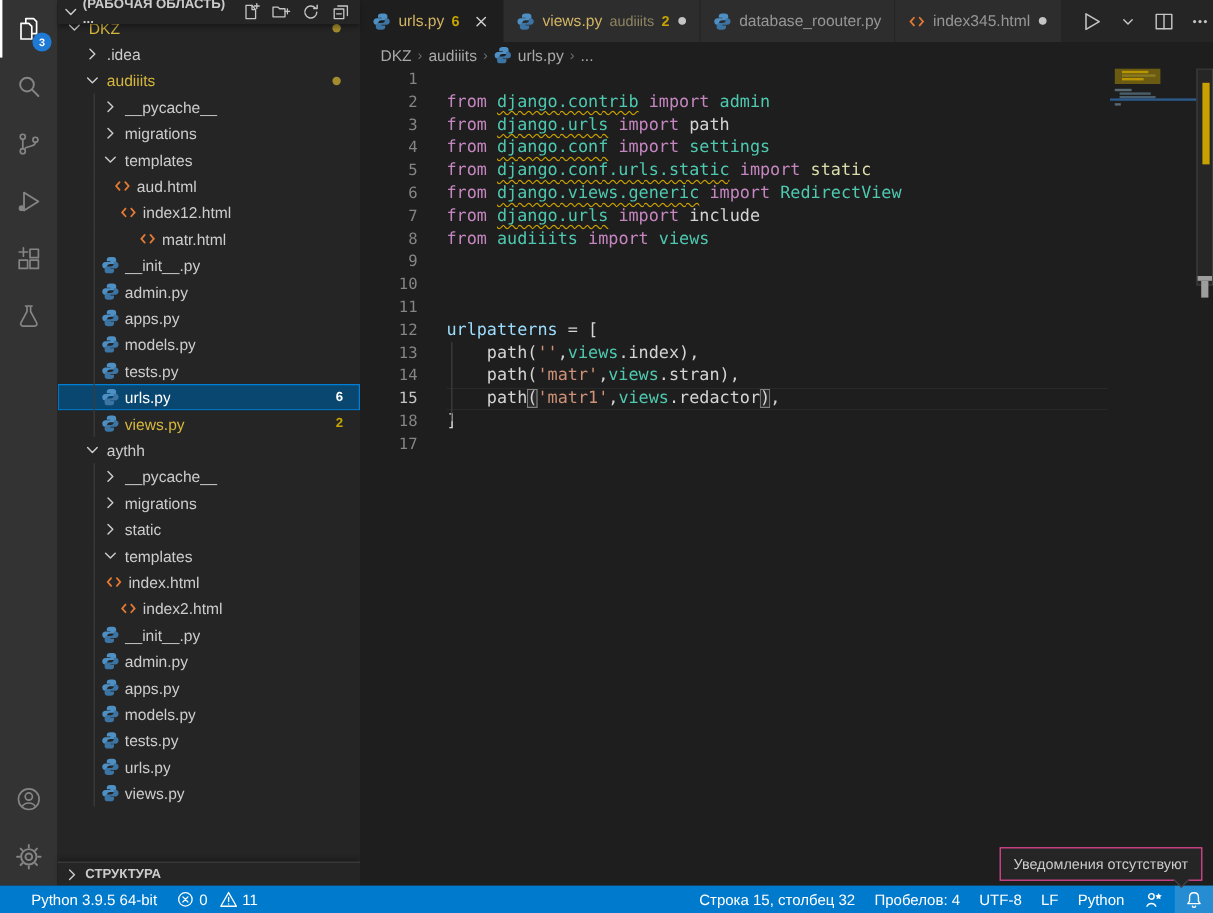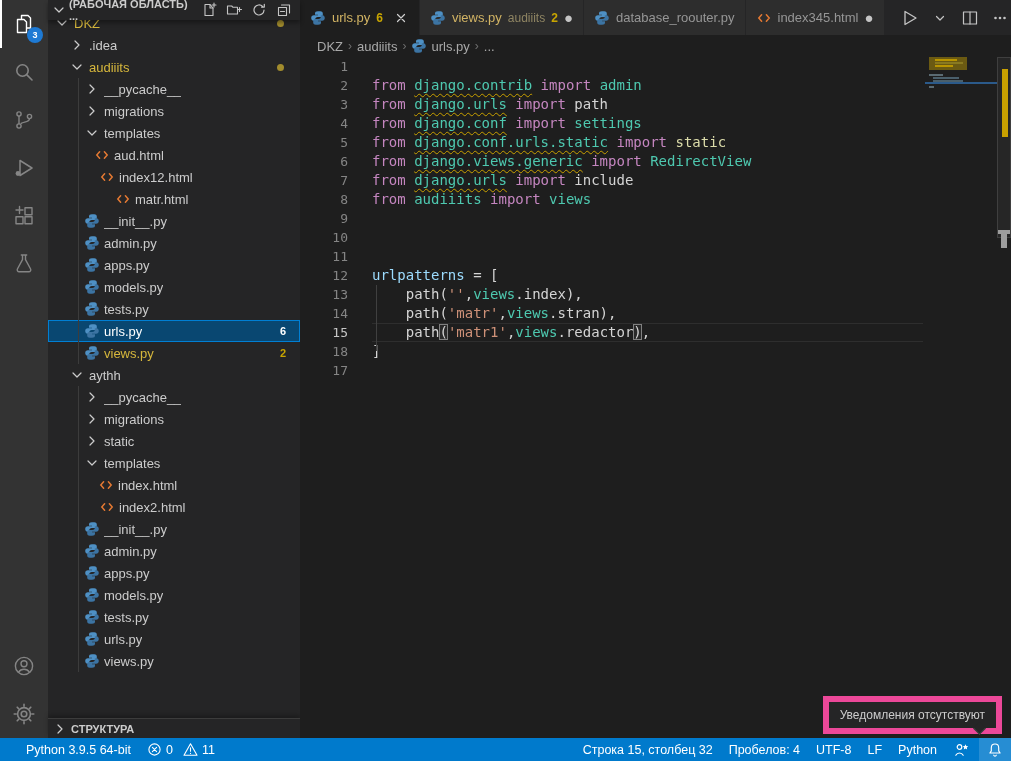--- a/index.html
+++ b/index.html
@@ -87,21 +87,21 @@
   .mm-curline { position:absolute; top:25px; left:0; width:72px; height:2px; background:#2b5a8a; }
   .scrollbar { position:absolute; top:0; right:0; width:14px; height:100%; }
   .sb-slider { position:absolute; top:0; left:0; width:14px; height:181px;
                background:rgba(121,121,121,.10); border:1px solid #3f3f3f; }
   .sb-ruler-warn { position:absolute; top:12px; right:3px; width:6px; height:68px; background:#c8a000; }
   .sb-tmark { position:absolute; top:173px; left:1px; width:12px; height:19px; }
   .sb-tmark .cap { position:absolute; top:0; left:0; width:12px; height:4px; background:#9d9d9d; }
   .sb-tmark .stem { position:absolute; top:4px; left:3px; width:6px; height:14px; background:#9d9d9d; }
 
   
-  .toast { position:absolute; right:9px; bottom:27px; background:#252526; border:6px solid #ec4899;
+  .toast { position:absolute; right:9px; bottom:27px; background:#252526; border:1px solid #ec4899;
            color:#cccccc; font-size:12px; padding:6px 11px; z-index:10;margin-left:40px; }
   .toast::after { content:""; position:absolute; bottom:-5px; right:12px; width:8px; height:8px;
                   background:#252526; border-right:1px solid #454545; border-bottom:1px solid #454545;
                   transform:rotate(45deg); }
 
   
   .status-bar { position:absolute; left:0; bottom:0; width:100%; height:23px; background:#007acc;
                 color:#ffffff; display:flex; align-items:center; font-size:12.5px; z-index:5; }
   .sb-left { display:flex; align-items:center; height:100%; padding-left:18px; }
   .sb-right { margin-left:auto; display:flex; align-items:center; height:100%; }
@@ -441,21 +441,21 @@
         <div class="tree-row" style="padding-left: 36px;">
           <span class="guide"></span>
           <span class="ticon" style="display: flex; align-items: center;">
             <svg width="16" height="16" viewBox="0 0 16 16" fill="none" stroke="currentColor" stroke-width="1.2" stroke-linecap="round" stroke-linejoin="round">
               <path d="M4 6l4 4 4-4"></path>
             </svg>
           </span>
           <span class="tlabel">templates</span>
           <span class="rspacer"></span>
         </div>
-        <div class="tree-row" style="padding-left: 50px;">
+        <div class="tree-row" style="padding-left: 39px;">
           <span class="guide"></span>
           <span class="ticon" style="display: flex; align-items: center;">
             <svg width="16" height="16" viewBox="0 0 16 16" fill="none" stroke="#e37933" stroke-width="1.5" stroke-linecap="round">
               <path d="M5.6 4.8L2.8 8l2.8 3.2M10.4 4.8L13.2 8l-2.8 3.2"></path>
             </svg>
           </span>
           <span class="tlabel">index.html</span>
           <span class="rspacer"></span>
         </div>
         <div class="tree-row" style="padding-left: 51px;">

